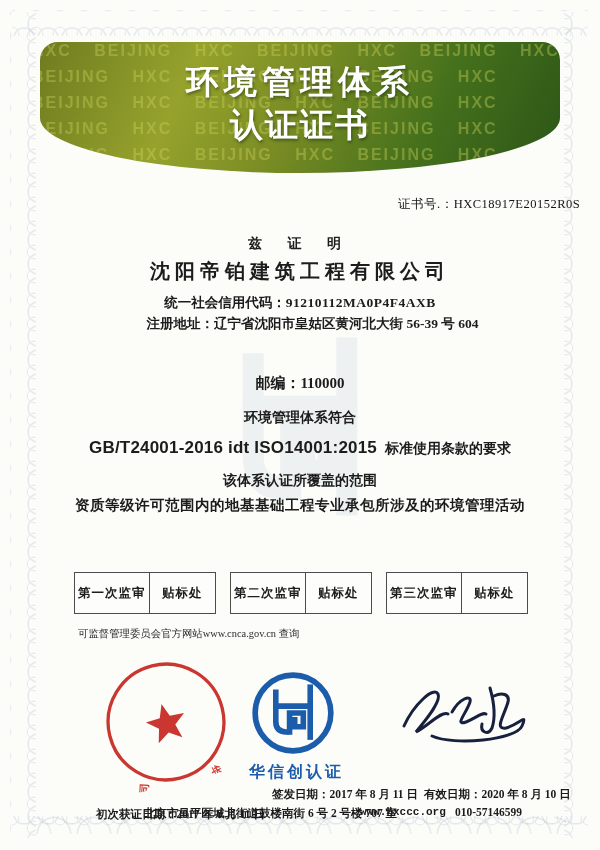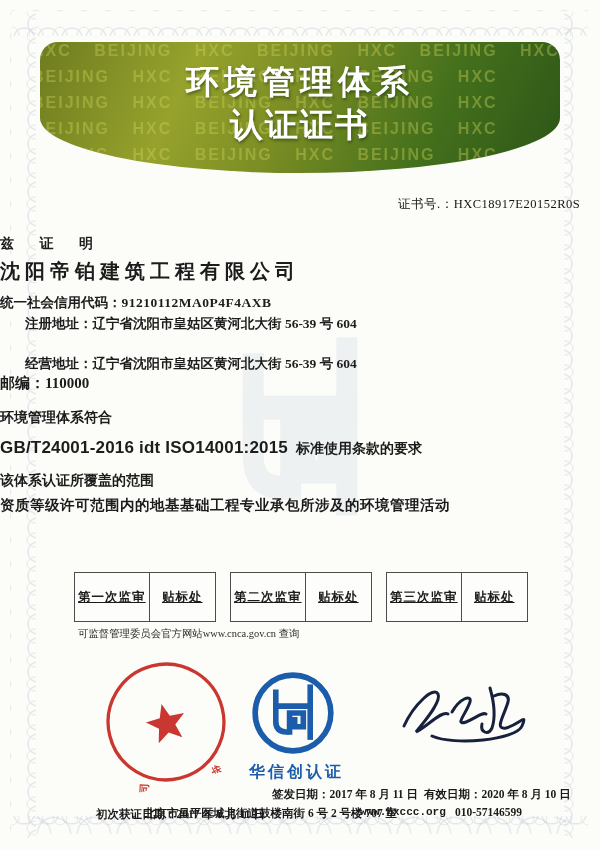--- a/index.html
+++ b/index.html
@@ -33,21 +33,21 @@
   #banner-watermark{position:absolute;inset:-4px 0 0 -8px;font-family:"Liberation Sans","DejaVu Sans",sans-serif;
     font-weight:bold;font-size:16px;line-height:26px;letter-spacing:2px;word-spacing:16px;
     color:rgba(208,212,92,.38);white-space:normal;overflow:hidden;}
   .banner-title{position:relative;text-align:center;color:#fff;font-weight:bold;
     font-family:Liberation Mono, monospace;text-shadow:1px 2px 3px rgba(20,40,10,.5);}
   #banner-title1{margin-top:22px;font-size:33px;letter-spacing:5px;line-height:42px;}
   #banner-title2{font-size:33px;letter-spacing:2px;line-height:44px;}
 
   
   .abs{position:absolute;}
-  .center{position:absolute;left:0;right:0;}
+  .center{position:absolute;left:0;right:0;text-align:center;}
   .bold-sans{font-family:"Liberation Sans","DejaVu Sans",sans-serif;font-weight:bold;}
 
   #cert-no{left:398px;top:196px;font-size:12.5px;letter-spacing:.5px;color:#141414;z-index:2;}
   #certify{top:235px;font-size:14px;font-weight:bold;letter-spacing:11px;z-index:2;}
   #company{top:258px;font-size:20px;letter-spacing:5px;z-index:2;}
   #credit{top:294px;font-size:13.5px;font-weight:bold;z-index:2;}
   #credit .code{font-family:"Liberation Serif","DejaVu Serif",serif;letter-spacing:.5px;}
   .addr-line{font-size:13.5px;font-weight:bold;line-height:20px;z-index:2;padding-left:25px;}
   #addr-0{top:314px;} #addr-1{top:334px;} #addr-2{top:354px;}
   #postcode{top:374px;font-size:15px;font-weight:bold;z-index:2;}
@@ -55,21 +55,21 @@
   #standard{top:438px;z-index:2;}
   #standard .code{font-size:17px;letter-spacing:.2px;}
   #standard .suffix{font-size:14px;margin-left:8px;}
   #scope-title{top:472px;font-size:14px;z-index:2;}
   #scope{top:496px;font-size:14.5px;letter-spacing:.5px;z-index:2;}
 
   
   #watermark-logo{position:absolute;left:183px;top:296px;z-index:1;opacity:.12;}
 
   
-  #audit-row{position:absolute;left:74px;right:72px;top:572px;height:50px;display:flex;gap:14px;z-index:2;text-decoration:underline;}
+  #audit-row{position:absolute;left:74px;right:72px;top:572px;height:42px;display:flex;gap:14px;z-index:2;}
   .audit-box{flex:1;border:1.4px solid #4c4c4c;display:flex;background:rgba(255,255,255,.4);}
   .audit-cell{display:flex;align-items:center;justify-content:center;font-size:12.5px;font-weight:bold;letter-spacing:1px;}
   .audit-cell.a{width:53%;border-right:1.4px solid #4c4c4c;}
   .audit-cell.b{width:47%;}
 
   #footnote{position:absolute;left:78px;top:627px;width:458px;font-size:10.4px;line-height:13.5px;color:#2a2a2a;z-index:2;}
 
   
   #red-seal{position:absolute;left:104px;top:660px;transform:rotate(-14deg);z-index:4;opacity:.92;}
   #blue-logo{position:absolute;left:249px;top:670px;z-index:2;text-align:center;width:88px;}
@@ -116,21 +116,20 @@
       <path d="M30 42 H70"></path>
       <path d="M46 72 V50 H62 V66 H52 V58"></path>
     </g>
   </svg>
 
   <div id="certify" class="center">兹 证 明</div>
   <div id="company" class="center bold-sans">沈阳帝铂建筑工程有限公司</div>
   <div id="credit" class="center"><span>统一社会信用代码：</span><span class="code">91210112MA0P4F4AXB</span></div>
 
   <div id="addr-0" class="center addr-line"><span>注册地址：</span><span>辽宁省沈阳市皇姑区黄河北大街 56-39 号 604</span></div>
-  <div id="addr-2" class="center addr-line"><span>经营地址：</span><span>辽宁省沈阳市皇姑区黄河北大街 56-39 号 604</span></div>
 
   <div id="postcode" class="center"><span>邮编：</span><span>110000</span></div>
 
   <div id="conform" class="center bold-sans">环境管理体系符合</div>
 
   <div id="standard" class="center bold-sans"><span class="code">GB/T24001-2016 idt ISO14001:2015</span><span class="suffix">标准使用条款的要求</span></div>
 
   <div id="scope-title" class="center bold-sans">该体系认证所覆盖的范围</div>
   <div id="scope" class="center bold-sans">资质等级许可范围内的地基基础工程专业承包所涉及的环境管理活动</div>
 

